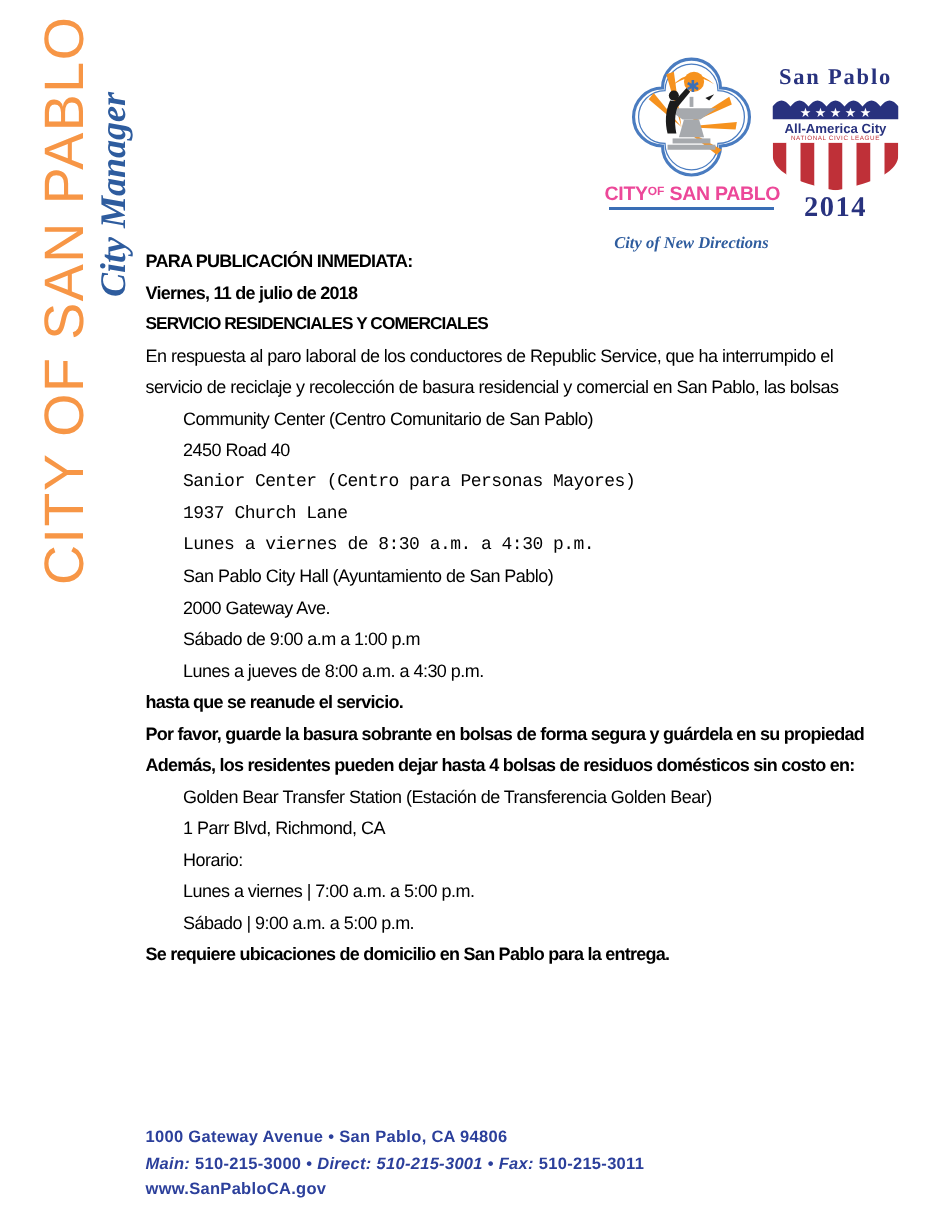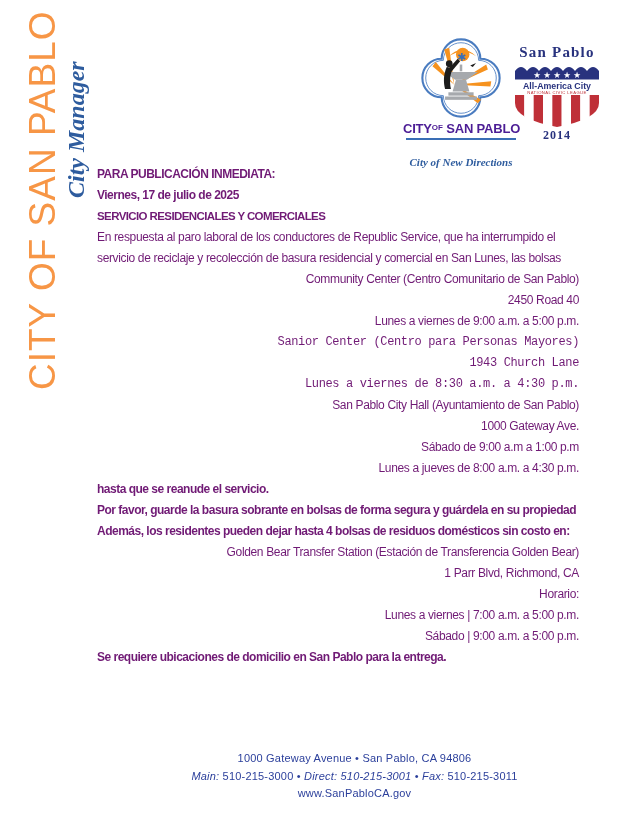--- a/index.html
+++ b/index.html
@@ -12,50 +12,50 @@
            font-size:37px;font-weight:400;letter-spacing:1px;color:#F79646;white-space:nowrap;}
   .v-subtitle{position:absolute;left:63px;top:36px;height:162px;width:32px;
            writing-mode:vertical-rl;transform:rotate(180deg);
            font-family:"Liberation Serif",serif;font-style:italic;font-weight:600;
            font-size:24px;color:#2E5C9E;white-space:nowrap;}
 
   
   .city-logo{position:absolute;left:403px;top:36px;width:116px;text-align:center;}
   .city-logo svg{display:block;margin:0 auto;}
   .wordmark{margin-top:1px;font-size:13px;font-weight:600;letter-spacing:-0.2px;
-            color:#4c1d95;white-space:nowrap;}
+            color:#ec4899;white-space:nowrap;}
   .wordmark .of{font-size:8px;vertical-align:3px;letter-spacing:0;}
   .tagline{margin:2px 3px 0;border-top:2px solid #3A6EB5;padding-top:16px;
            font-family:"Liberation Serif",serif;font-style:italic;font-weight:bold;
            font-size:11px;color:#2E5C9E;white-space:nowrap;}
 
   
   .award-logo{position:absolute;left:506px;top:44px;width:102px;text-align:center;}
   .award-city{font-family:"Liberation Serif",serif;font-weight:600;font-size:15px;
               letter-spacing:1.2px;color:#28327E;white-space:nowrap;}
   .award-logo svg{display:block;margin:2px auto 0;}
   .award-year{margin-top:1px;font-family:"Liberation Serif",serif;font-weight:bold;
-              font-size:12px;letter-spacing:1px;color:#28327E;}
+              font-size:19px;letter-spacing:1px;color:#28327E;}
 
   
   .content{position:absolute;left:97px;top:164px;width:482px;
-           font-size:12px;line-height:21px;letter-spacing:-0.35px;color:#701a75;}
+           font-size:12px;line-height:21px;letter-spacing:-0.35px;color:#000000;}
   .content .blk{margin:0;}
   .bold{font-weight:bold;letter-spacing:-0.5px;}
   .release{margin-bottom:16px;}
   .headline{margin-bottom:3px;font-size:11.5px;letter-spacing:-0.6px;}
   .intro{margin-bottom:5px;}
-  .loc{padding-left:25px;text-align:right;}
+  .loc{padding-left:25px;}
   .loc1{margin-bottom:0;} .loc2{margin-bottom:0;font-family:Liberation Mono, monospace;} .loc3{margin-bottom:2px;}
   .note1{margin-bottom:2px;} .note2{margin-bottom:0;}
   .golden{margin-bottom:2px;}
 
   
-  .footer{position:absolute;left:97px;top:750px;width:515px;text-align:center;
-          font-size:11px;line-height:17.5px;color:#2B3F9B;letter-spacing:0.2px;}
+  .footer{position:absolute;left:97px;top:750px;width:515px;text-align:left;
+          font-size:11px;line-height:17.5px;color:#2B3F9B;letter-spacing:0.2px;font-weight:bold;}
   .footer .it{font-style:italic;}
 </style>
 </head>
 <body>
 
 <div id="page">
 
   <div class="v-title">CITY OF SAN PABLO</div>
   <div class="v-subtitle">City Manager</div>
 
@@ -115,47 +115,46 @@
         <rect x="74.67" y="32" width="9.34" height="32" fill="#BF3038"></rect>
       </g>
     </svg>
     <div class="award-year">2014</div>
   </div>
 
   <div class="content">
 
     <div class="blk release bold">
       <div>PARA PUBLICACIÓN INMEDIATA:</div>
-      <div>Viernes, 17 de julio de 2025</div>
+      <div>Viernes, 11 de julio de 2018</div>
     </div>
 
     <div class="blk headline bold">
       <div>SERVICIO RESIDENCIALES Y COMERCIALES</div>
     </div>
 
     <div class="blk intro">
       <div>En respuesta al paro laboral de los conductores de Republic Service, que ha interrumpido el</div>
-      <div>servicio de reciclaje y recolección de basura residencial y comercial en San Lunes, las bolsas</div>
+      <div>servicio de reciclaje y recolección de basura residencial y comercial en San Pablo, las bolsas</div>
     </div>
 
     <div class="blk loc loc1">
       <div>Community Center (Centro Comunitario de San Pablo)</div>
       <div>2450 Road 40</div>
-      <div>Lunes a viernes de 9:00 a.m. a 5:00 p.m.</div>
     </div>
 
     <div class="blk loc loc2">
       <div>Sanior Center (Centro para Personas Mayores)</div>
-      <div>1943 Church Lane</div>
+      <div>1937 Church Lane</div>
       <div>Lunes a viernes de 8:30 a.m. a 4:30 p.m.</div>
     </div>
 
     <div class="blk loc loc3">
       <div>San Pablo City Hall (Ayuntamiento de San Pablo)</div>
-      <div>1000 Gateway Ave.</div>
+      <div>2000 Gateway Ave.</div>
       <div>Sábado de 9:00 a.m a 1:00 p.m</div>
       <div>Lunes a jueves de 8:00 a.m. a 4:30 p.m.</div>
     </div>
 
     <div class="blk note1 bold">
       <div>hasta que se reanude el servicio.</div>
       <div>Por favor, guarde la basura sobrante en bolsas de forma segura y guárdela en su propiedad</div>
     </div>
 
     <div class="blk note2 bold">

